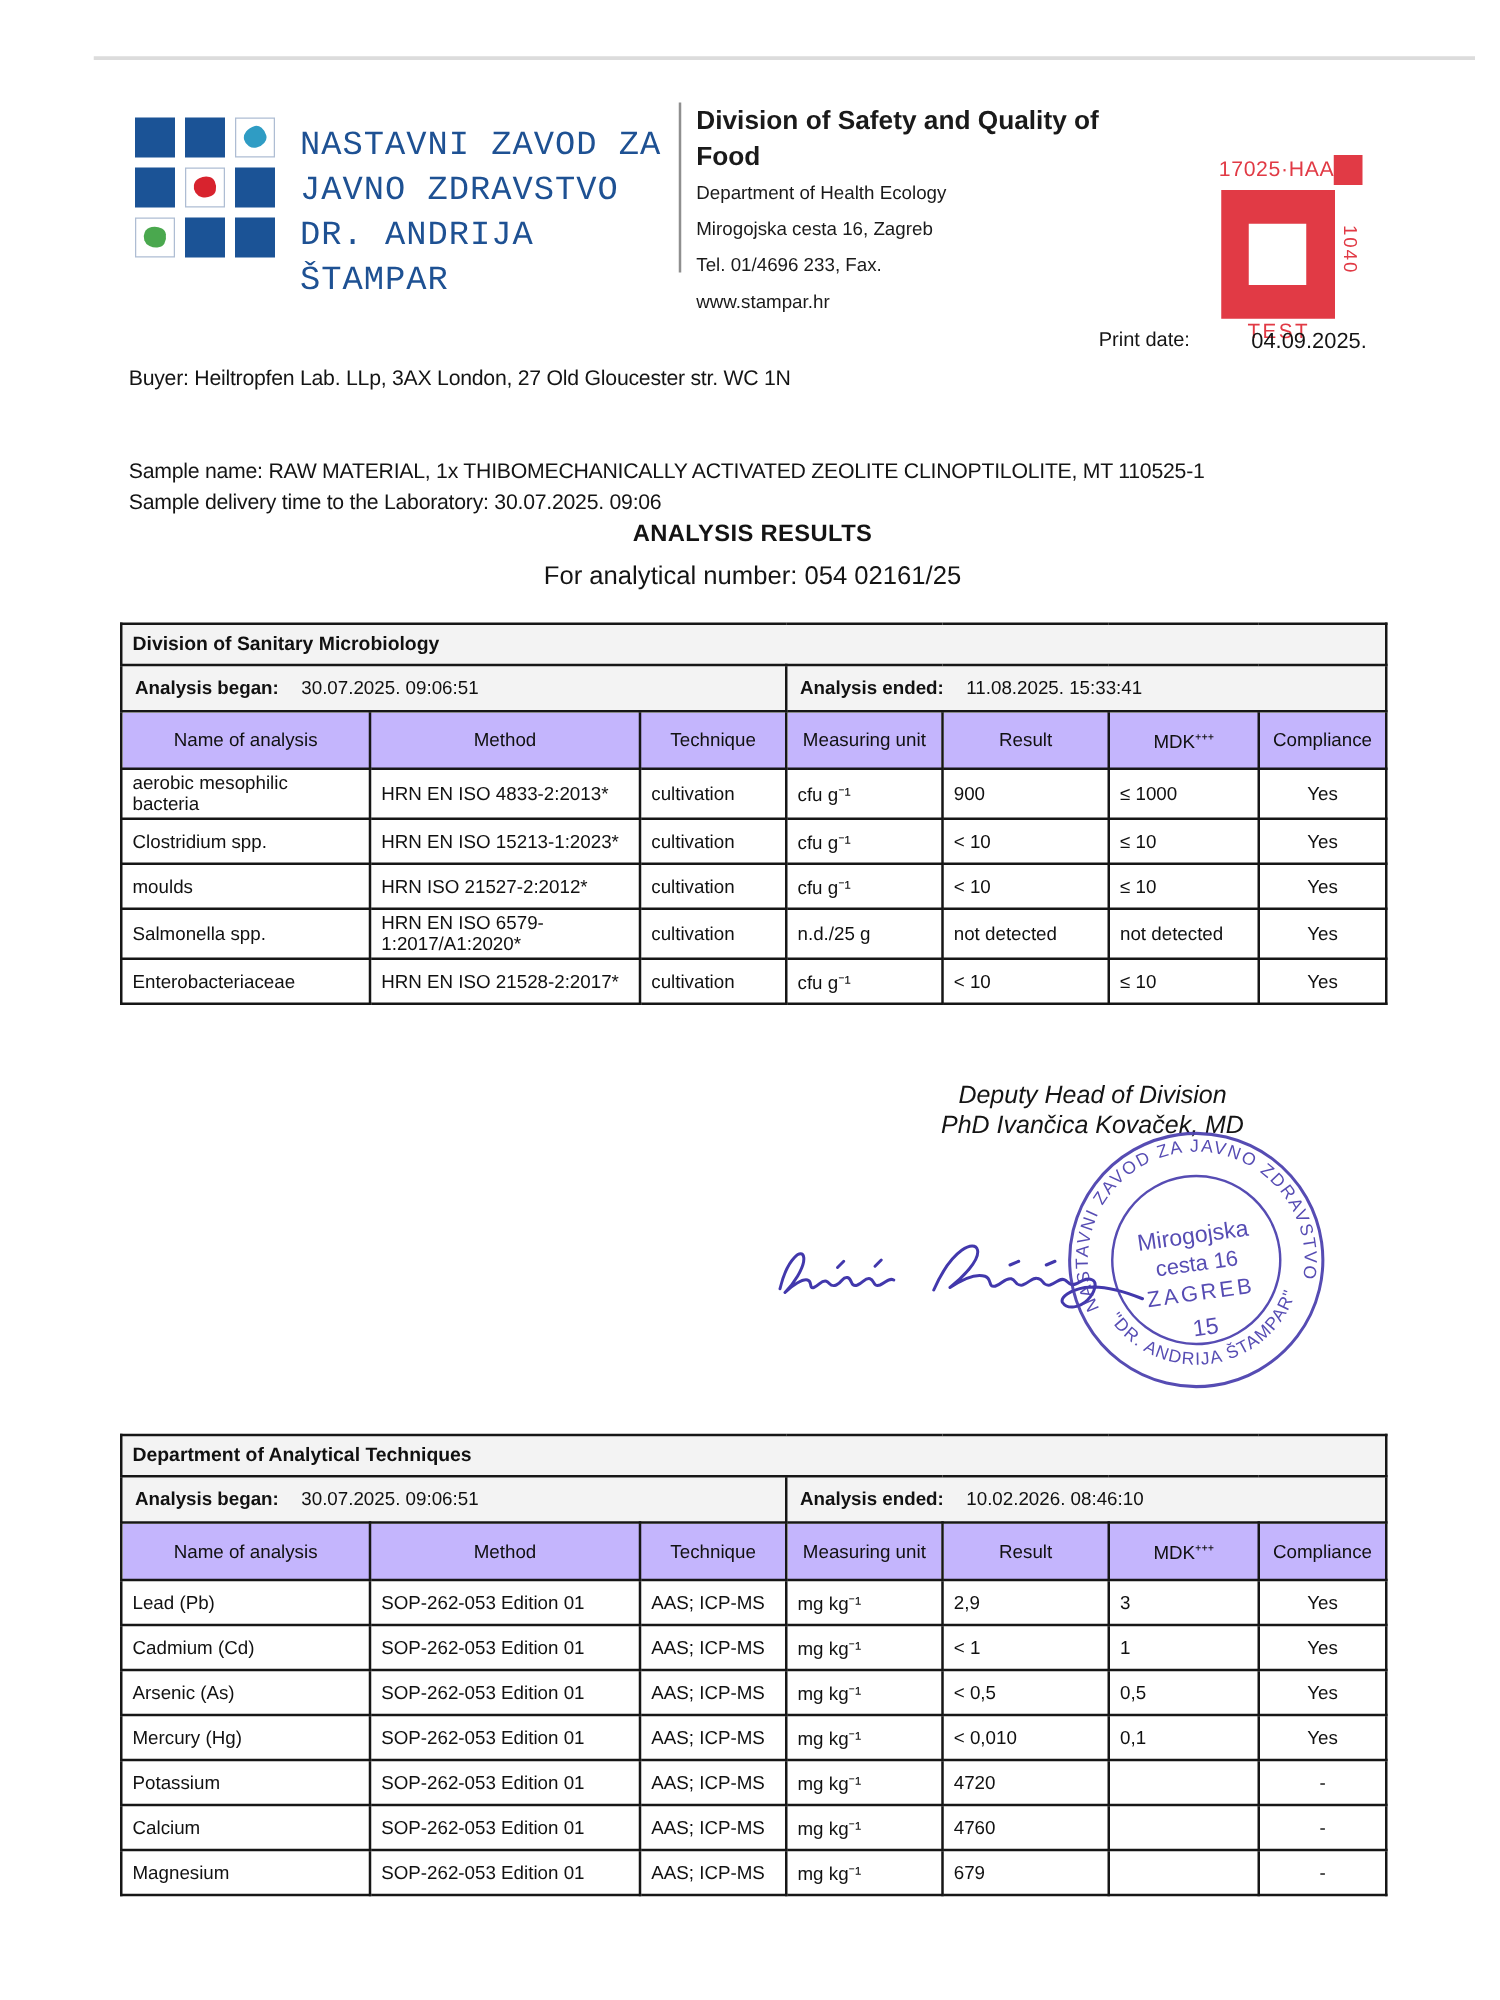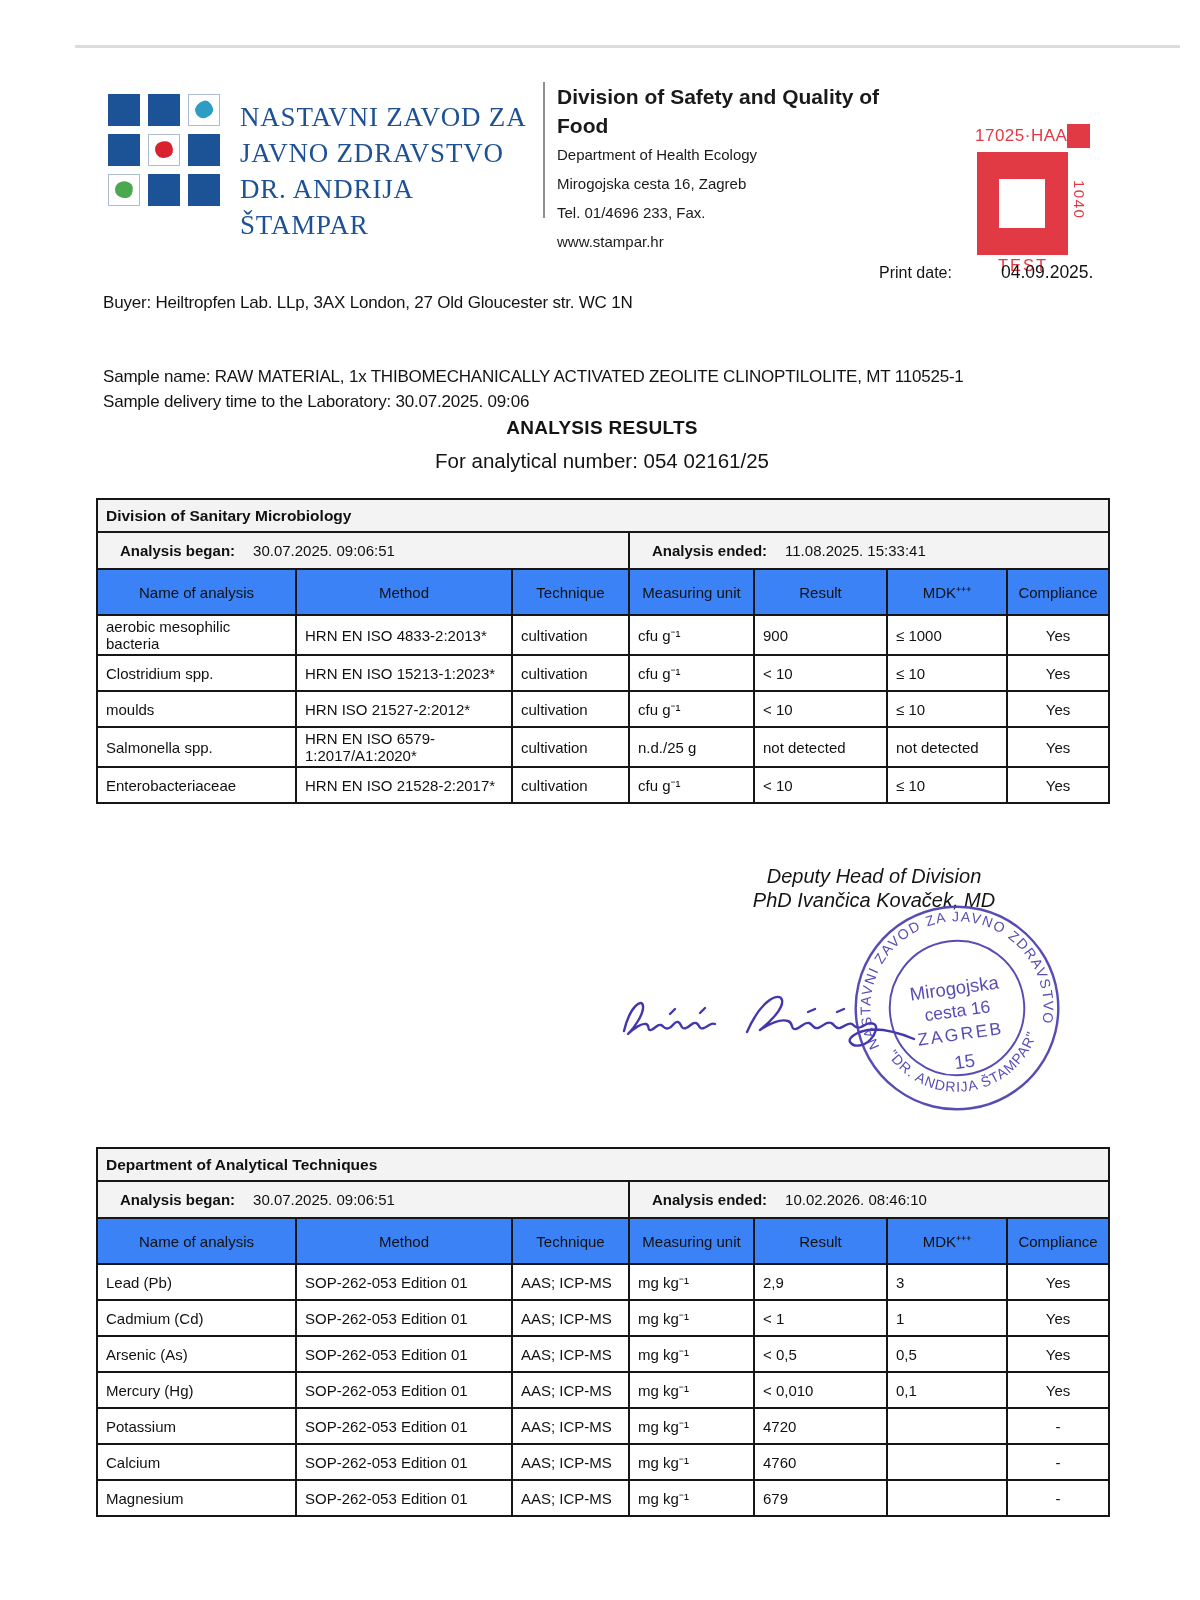--- a/index.html
+++ b/index.html
@@ -15,21 +15,21 @@
              grid-template-columns:repeat(3,32px);grid-template-rows:repeat(3,32px);gap:8px;}
   .sq{width:32px;height:32px;box-sizing:border-box;}
   .sq.blue{background:#1b5396;}
   .sq.white{background:#fff;border:1.5px solid #aebdd3;position:relative;}
   .blob{position:absolute;left:6px;top:6px;width:18px;height:17px;
         border-radius:62% 38% 55% 45% / 50% 58% 42% 50%;}
   .blob.cyan{background:#2f9cc4;transform:rotate(-15deg);}
   .blob.red{background:#d8232e;transform:rotate(10deg);}
   .blob.green{background:#4aa84e;transform:rotate(25deg);}
 
-  .logo-text{left:240px;top:99px;width:300px;font-family:Liberation Serif, serif;
+  .logo-text{left:240px;top:99px;width:300px;font-family:Liberation Mono, monospace;
              font-size:27px;line-height:36px;color:#1e5193;letter-spacing:.8px;}
 
   .hdr-divider{left:543px;top:82px;width:2px;height:136px;background:#8f8f8f;}
 
   .hdr-info{left:557px;top:82px;width:330px;font-size:15px;line-height:29px;color:#1a1a1a;}
   .hdr-info .b{font-weight:bold;font-size:21px;}
 
   
   .cert{left:975px;top:84px;width:120px;height:160px;color:#e13a45;margin-top:40px;}
   .cert-code{position:absolute;left:0;top:2px;font-size:17px;letter-spacing:.5px;}
@@ -47,23 +47,23 @@
 
   
   .title-main{left:96px;top:417px;width:1012px;text-align:center;font-size:19px;font-weight:bold;letter-spacing:.3px;}
   .title-sub{left:96px;top:449px;width:1012px;text-align:center;font-size:20.5px;}
 
   
   table.rt{border-collapse:collapse;table-layout:fixed;width:1012px;font-size:15px;color:#111;}
   table.rt td,table.rt th{border:2px solid #161616;padding:2px 8px;vertical-align:middle;
                           overflow:hidden;font-weight:normal;}
   tr.sec-row td{background:#f3f3f3;font-weight:bold;font-size:15.5px;height:27px;}
-  tr.ana-row td{background:#f3f3f3;height:31px;padding-left:22px;}
+  tr.ana-row td{background:#f3f3f3;height:31px;padding-left:10px;}
   tr.ana-row .lbl{font-weight:bold;margin-right:18px;}
-  tr.col-row th{background:#3b82f6;text-align:center;height:40px;}
+  tr.col-row th{background:#c4b5fd;text-align:center;height:40px;}
   tbody.rows tr{height:36px;}
   td.c-comp{text-align:center;margin-top:20px;}
   .t1{left:96px;top:498px;}
   .t2{left:96px;top:1147px;}
 
   
   .sig-role{left:674px;top:864px;width:400px;text-align:center;font-size:20px;line-height:24px;font-style:italic;}
   .sig-svg{left:612px;top:986px;}
   .stamp-svg{left:845px;top:896px;opacity:.93;}
   .stamp-svg text{font-family:"Liberation Sans",sans-serif;fill:#4a3fae;stroke:none;text-anchor:middle;}

